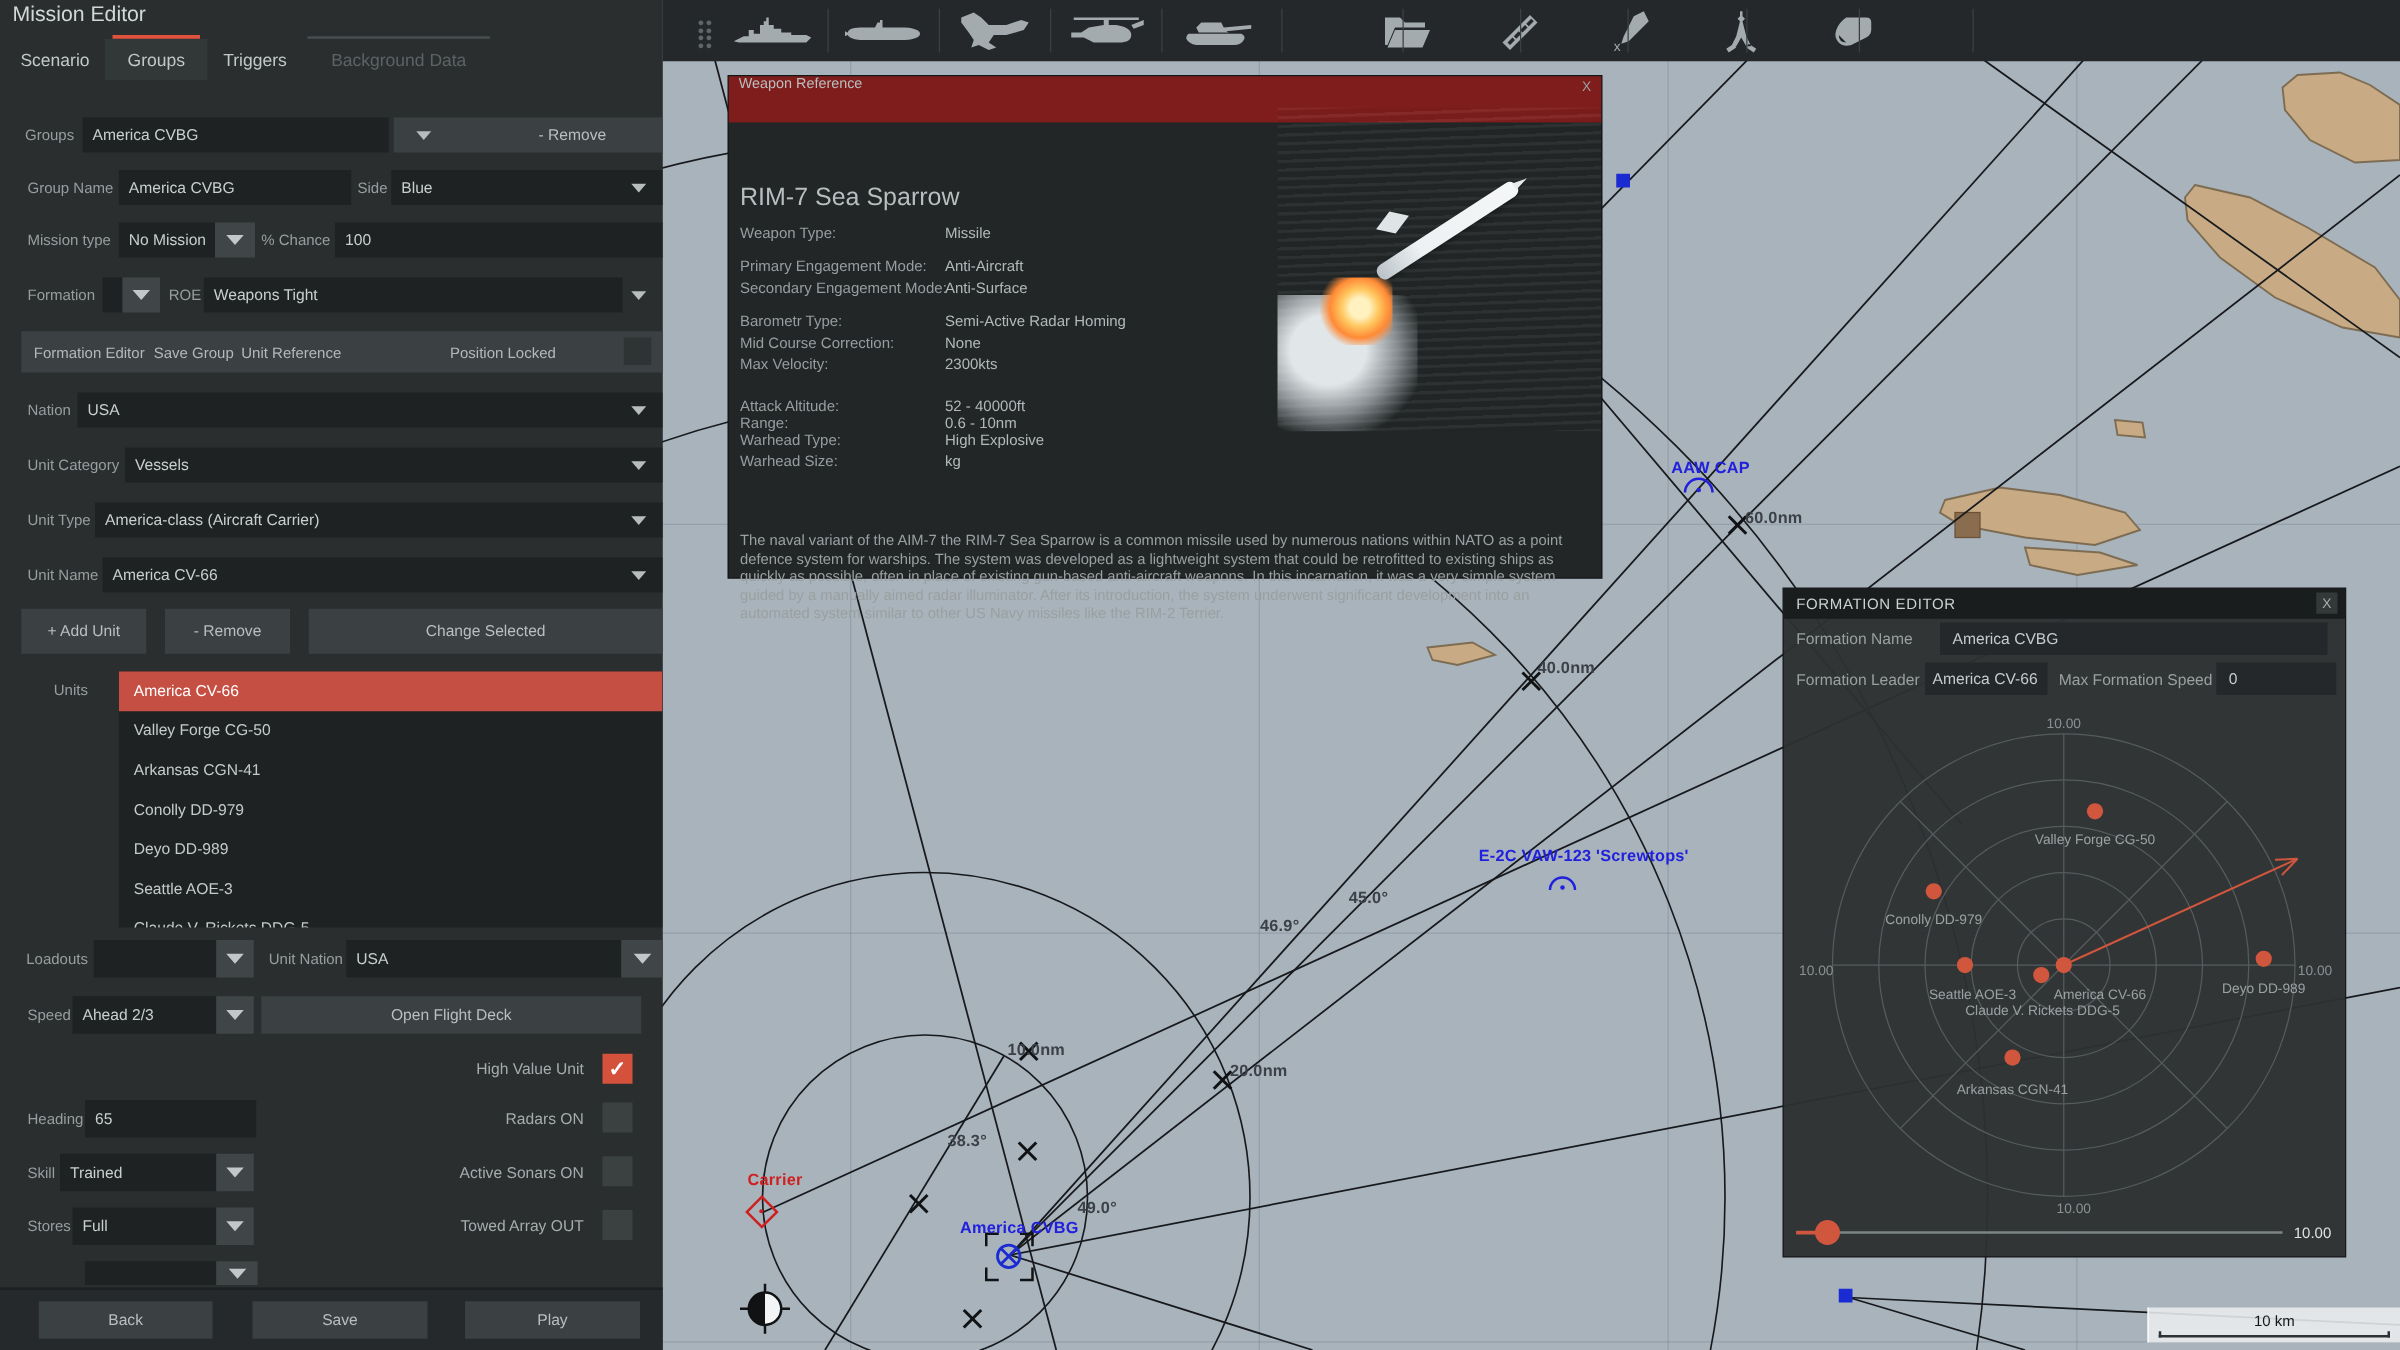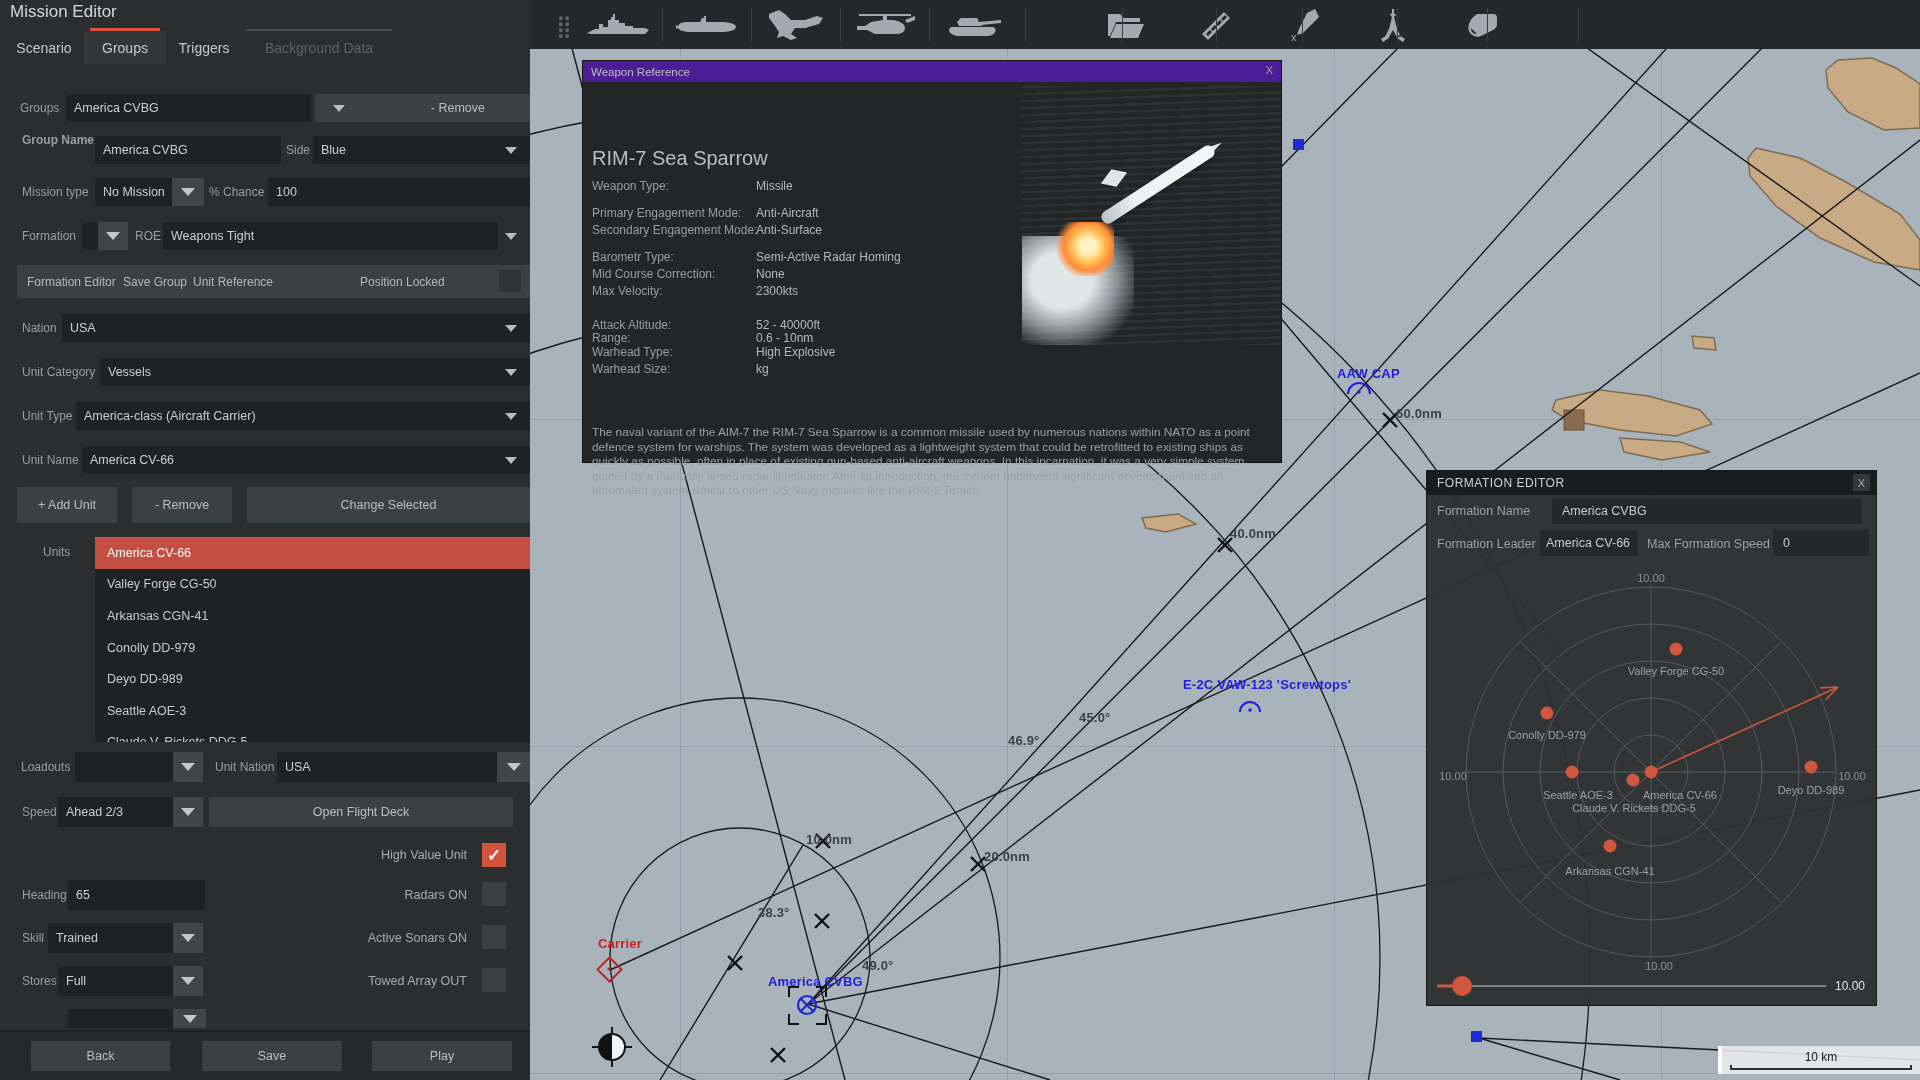--- a/index.html
+++ b/index.html
@@ -11,21 +11,21 @@
   #map { position:absolute; left:530px; top:0; width:1390px; height:1080px; background:#a8b3bc; }
   #map-svg { position:absolute; left:0; top:0; width:1920px; height:1080px; pointer-events:none; }
   .gridv { position:absolute; top:0; width:1px; height:1080px; background:rgba(80,96,108,.22); }
   .gridh { position:absolute; left:530px; width:1390px; height:1px; background:rgba(80,96,108,.22); }
   .map-label { position:absolute; font-size:13px; font-weight:bold; letter-spacing:.2px; white-space:nowrap; }
   .lbl-blue { color:#2020dd; }
   .lbl-red  { color:#cf1f1f; }
   .lbl-dist { color:#3c4147; font-weight:bold; font-size:13px; }
   .blue-square { position:absolute; width:11px; height:11px; background:#1b2bd2; }
   #scalebar { position:absolute; left:1718px; top:1046px; width:202px; height:28px;
-              background:rgba(233,237,239,.88); border-left:4px solid #ffffff; }
+              background:rgba(233,237,239,.88); border-left:1px solid #ffffff; }
   #scalebar .txt { position:absolute; left:0; right:0; top:4px; text-align:center;
                    color:#15181a; font-size:12px; }
   #scalebar .bar { position:absolute; left:8px; right:8px; bottom:4px; height:5px;
                    border-left:2px solid #2c3136; border-right:2px solid #2c3136;
                    border-bottom:2px solid #2c3136; }
 
   
   #toolbar { position:absolute; left:530px; top:0; width:1390px; height:49px; background:#24282a; }
   .tb-grip { position:absolute; left:28px; top:15px; width:10px; height:20px;
              color:#5f6668; font-size:9px; line-height:6px; letter-spacing:1px; }
@@ -63,22 +63,22 @@
   .chk { position:absolute; width:24px; height:24px; background:#3b4041; display:flex;
          align-items:center; justify-content:center; color:#fff; font-size:17px; font-weight:bold; }
   .chk.checked { background:#d4523c; }
   .chk-label { position:absolute; width:220px; text-align:right; font-size:12.5px; color:#a6acad; }
   #panel-footer { position:absolute; left:0; top:1030px; width:530px; height:50px; background:#26292b;
                   border-top:2px solid #1d2021; }
 
   
   #wref { position:absolute; left:583px; top:61px; width:698px; height:401px; background:#222627;
           z-index:20; box-shadow:0 0 0 1px #121516; }
-  #wref-header { position:absolute; left:0; top:0; width:698px; height:21px; background:#4c1d95;
-                 display:flex; align-items:center; }
+  #wref-header { position:absolute; left:0; top:0; width:698px; height:37px; background:#7f1d1d;
+                 display:flex; }
   #wref-header .t { margin-left:8px; font-size:11.5px; color:#b9bfbf; }
   #wref-header .x { position:absolute; right:8px; top:3px; font-size:11px; color:#9aa0a0; }
   #wref-name { position:absolute; left:9px; top:86px; font-size:20px; color:#b8bebf; }
   .spec-row { position:absolute; left:9px; font-size:12px; white-space:nowrap; }
   .spec-row .sl { color:#979da0; }
   .spec-row .sv { position:absolute; left:164px; color:#b3b9ba; }
   #wref-desc { position:absolute; left:9px; top:364px; width:662px; font-size:11.8px;
                line-height:14.5px; color:#9aa0a1; }
   #wref-photo { position:absolute; left:439px; top:25px; width:259px; height:259px; overflow:hidden;
                 background:linear-gradient(175deg,#8496a4 0%,#6d8191 22%,#56697a 48%,#45576 6 70%,#3e4f5e 100%); }
@@ -318,21 +318,21 @@
     <div class="tab" style="left:170px; width:68px;">Triggers</div>
     <div class="tab disabled" style="left:246px; width:146px;">Background Data</div>
 
     <div class="flabel" style="left:20px; top:101px;">Groups</div>
     <div class="input" style="left:66px; top:94px; width:245px; height:28px;">America CVBG</div>
     <div class="gbtn" style="left:315px; top:94px; width:215px; height:28px;">
       <span class="dd-inline" style="left:18px; top:11px;"></span>
       <span style="position:absolute; right:45px;">- Remove</span>
     </div>
 
-    <div class="flabel" style="left:22px; top:133px;font-weight:bold;">Group Name</div>
+    <div class="flabel" style="left:22px; top:143px;">Group Name</div>
     <div class="input" style="left:95px; top:136px; width:186px; height:28px;">America CVBG</div>
     <div class="flabel" style="left:286px; top:143px;">Side</div>
     <div class="input" style="left:313px; top:136px; width:217px; height:28px;">Blue</div>
     <span class="dd-inline" style="left:505px; top:147px;"></span>
 
     <div class="flabel" style="left:22px; top:185px;">Mission type</div>
     <div class="input" style="left:95px; top:178px; width:77px; height:28px;">No Mission</div>
     <div class="ddbtn" style="left:172px; top:178px; width:32px; height:28px;"></div>
     <div class="flabel" style="left:209px; top:185px;">% Chance</div>
     <div class="input" style="left:268px; top:178px; width:262px; height:28px;">100</div>

